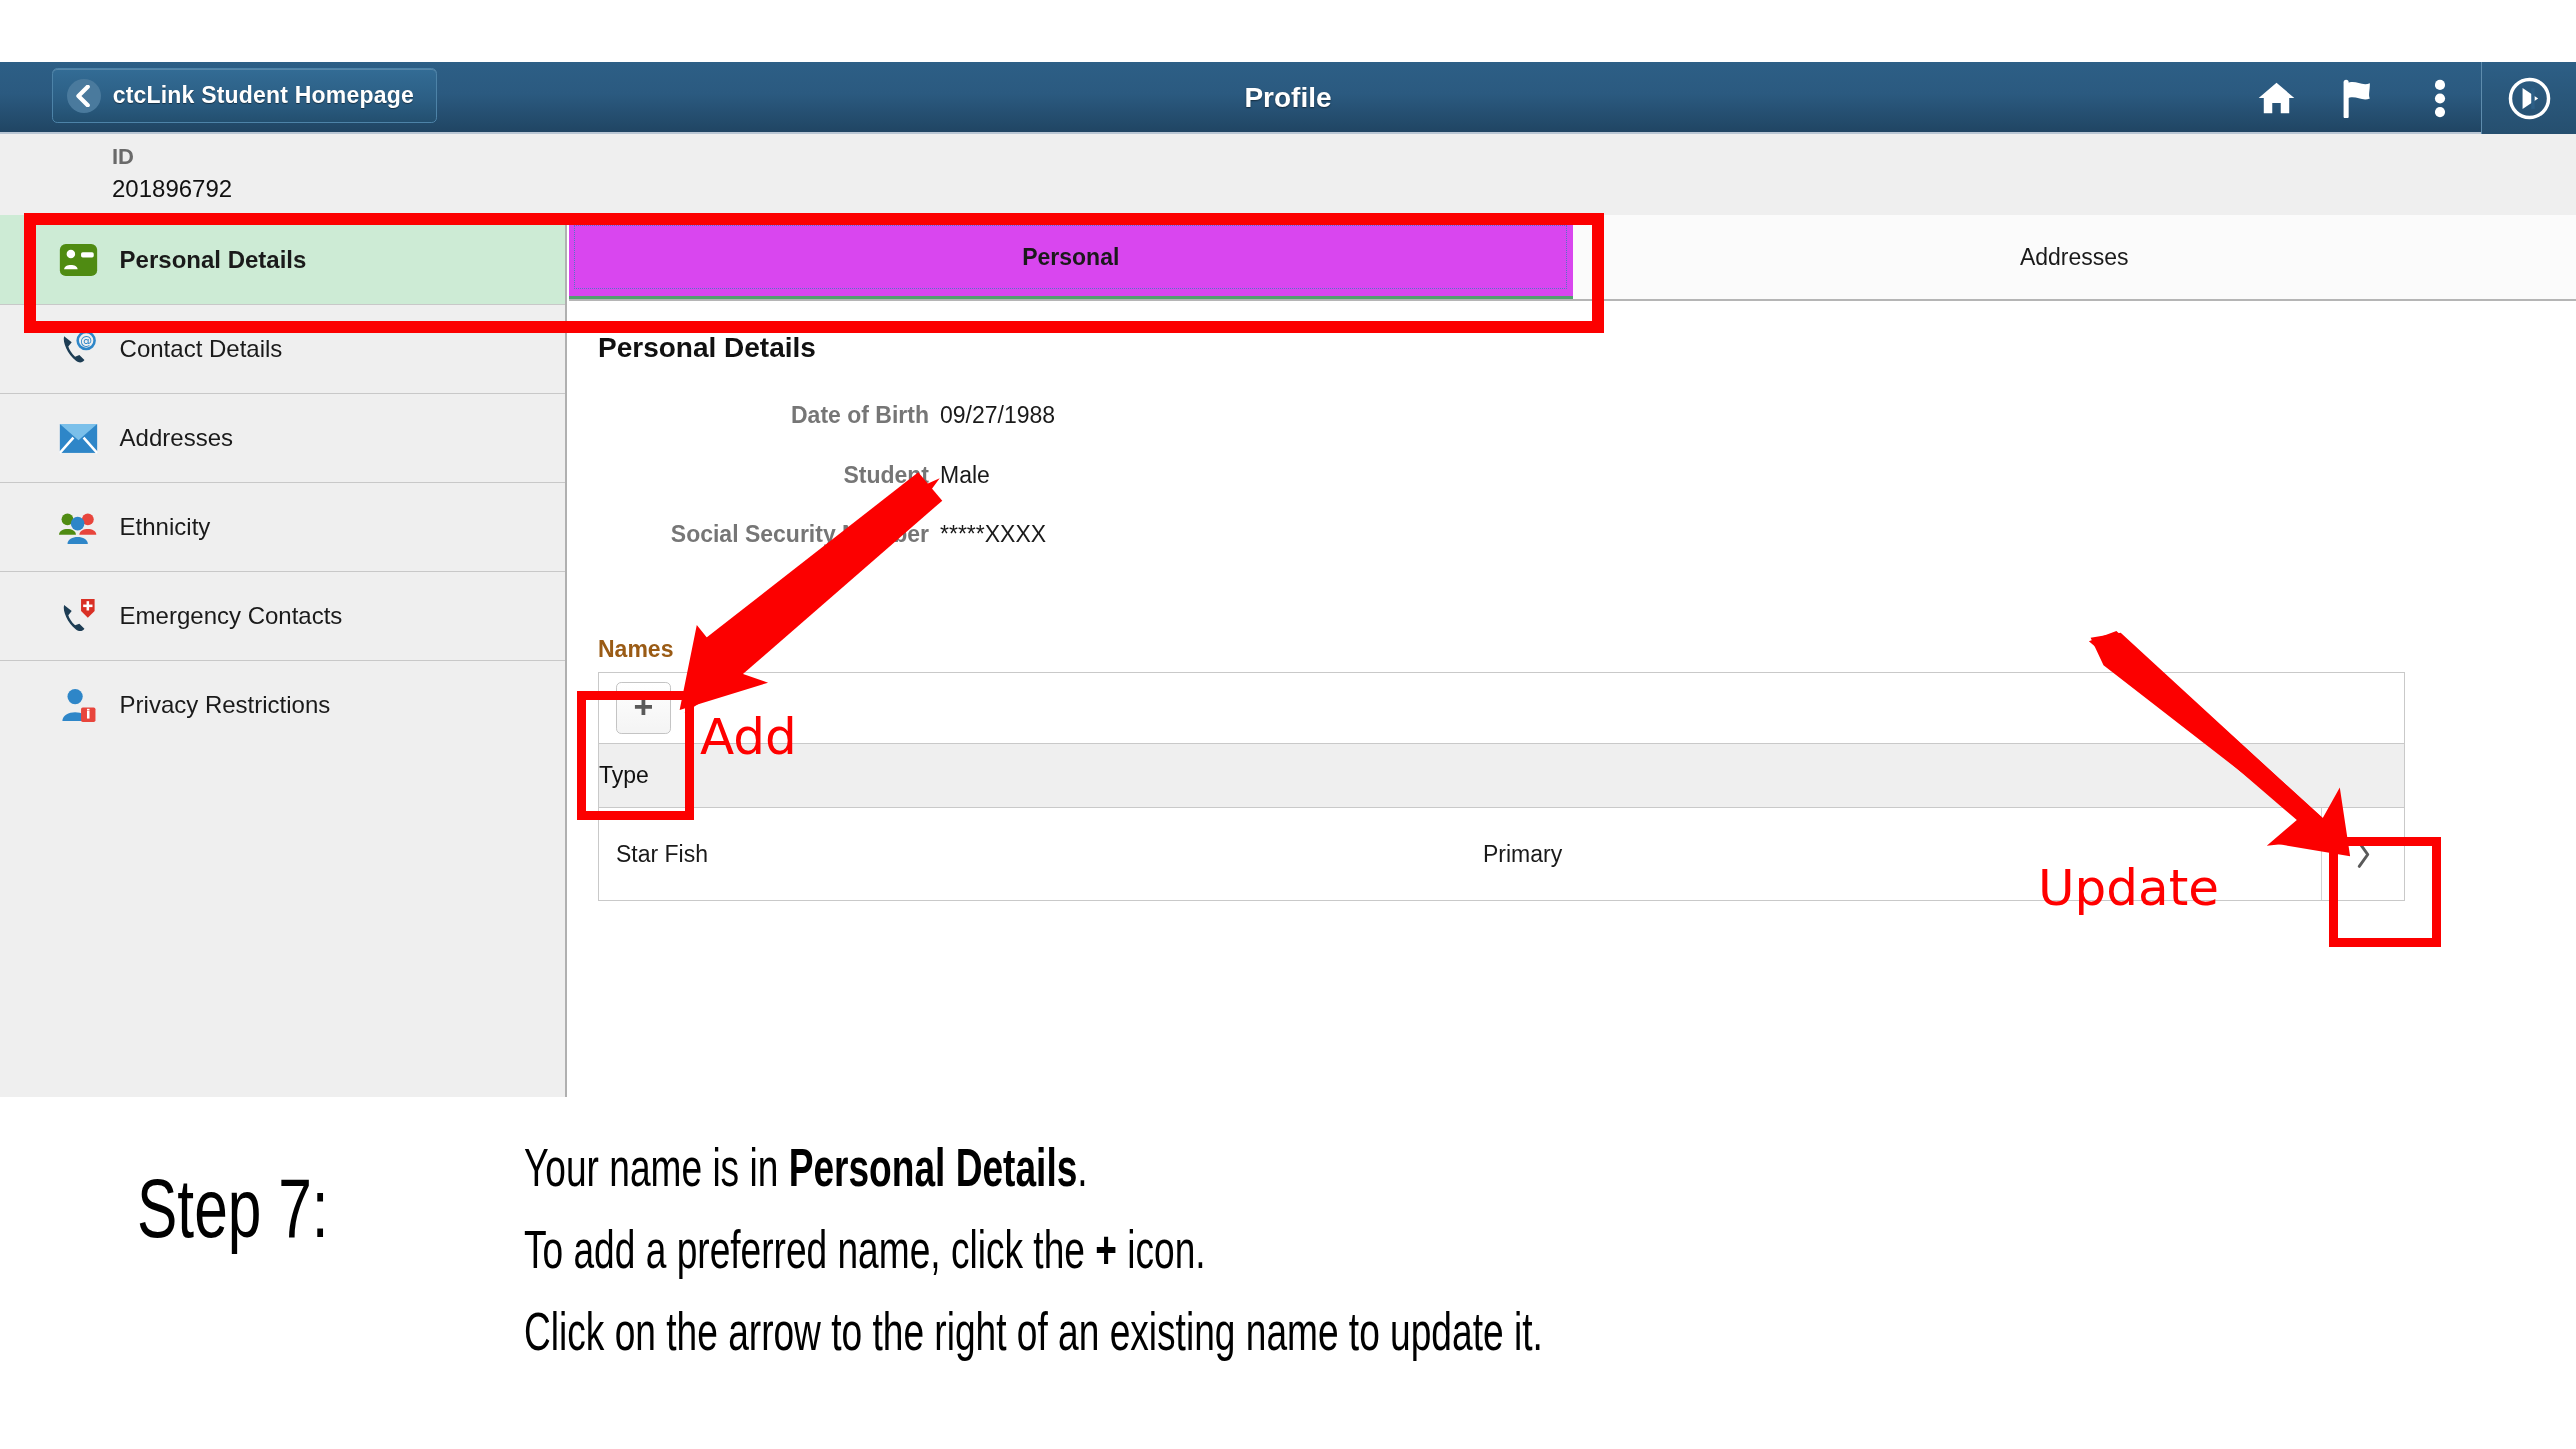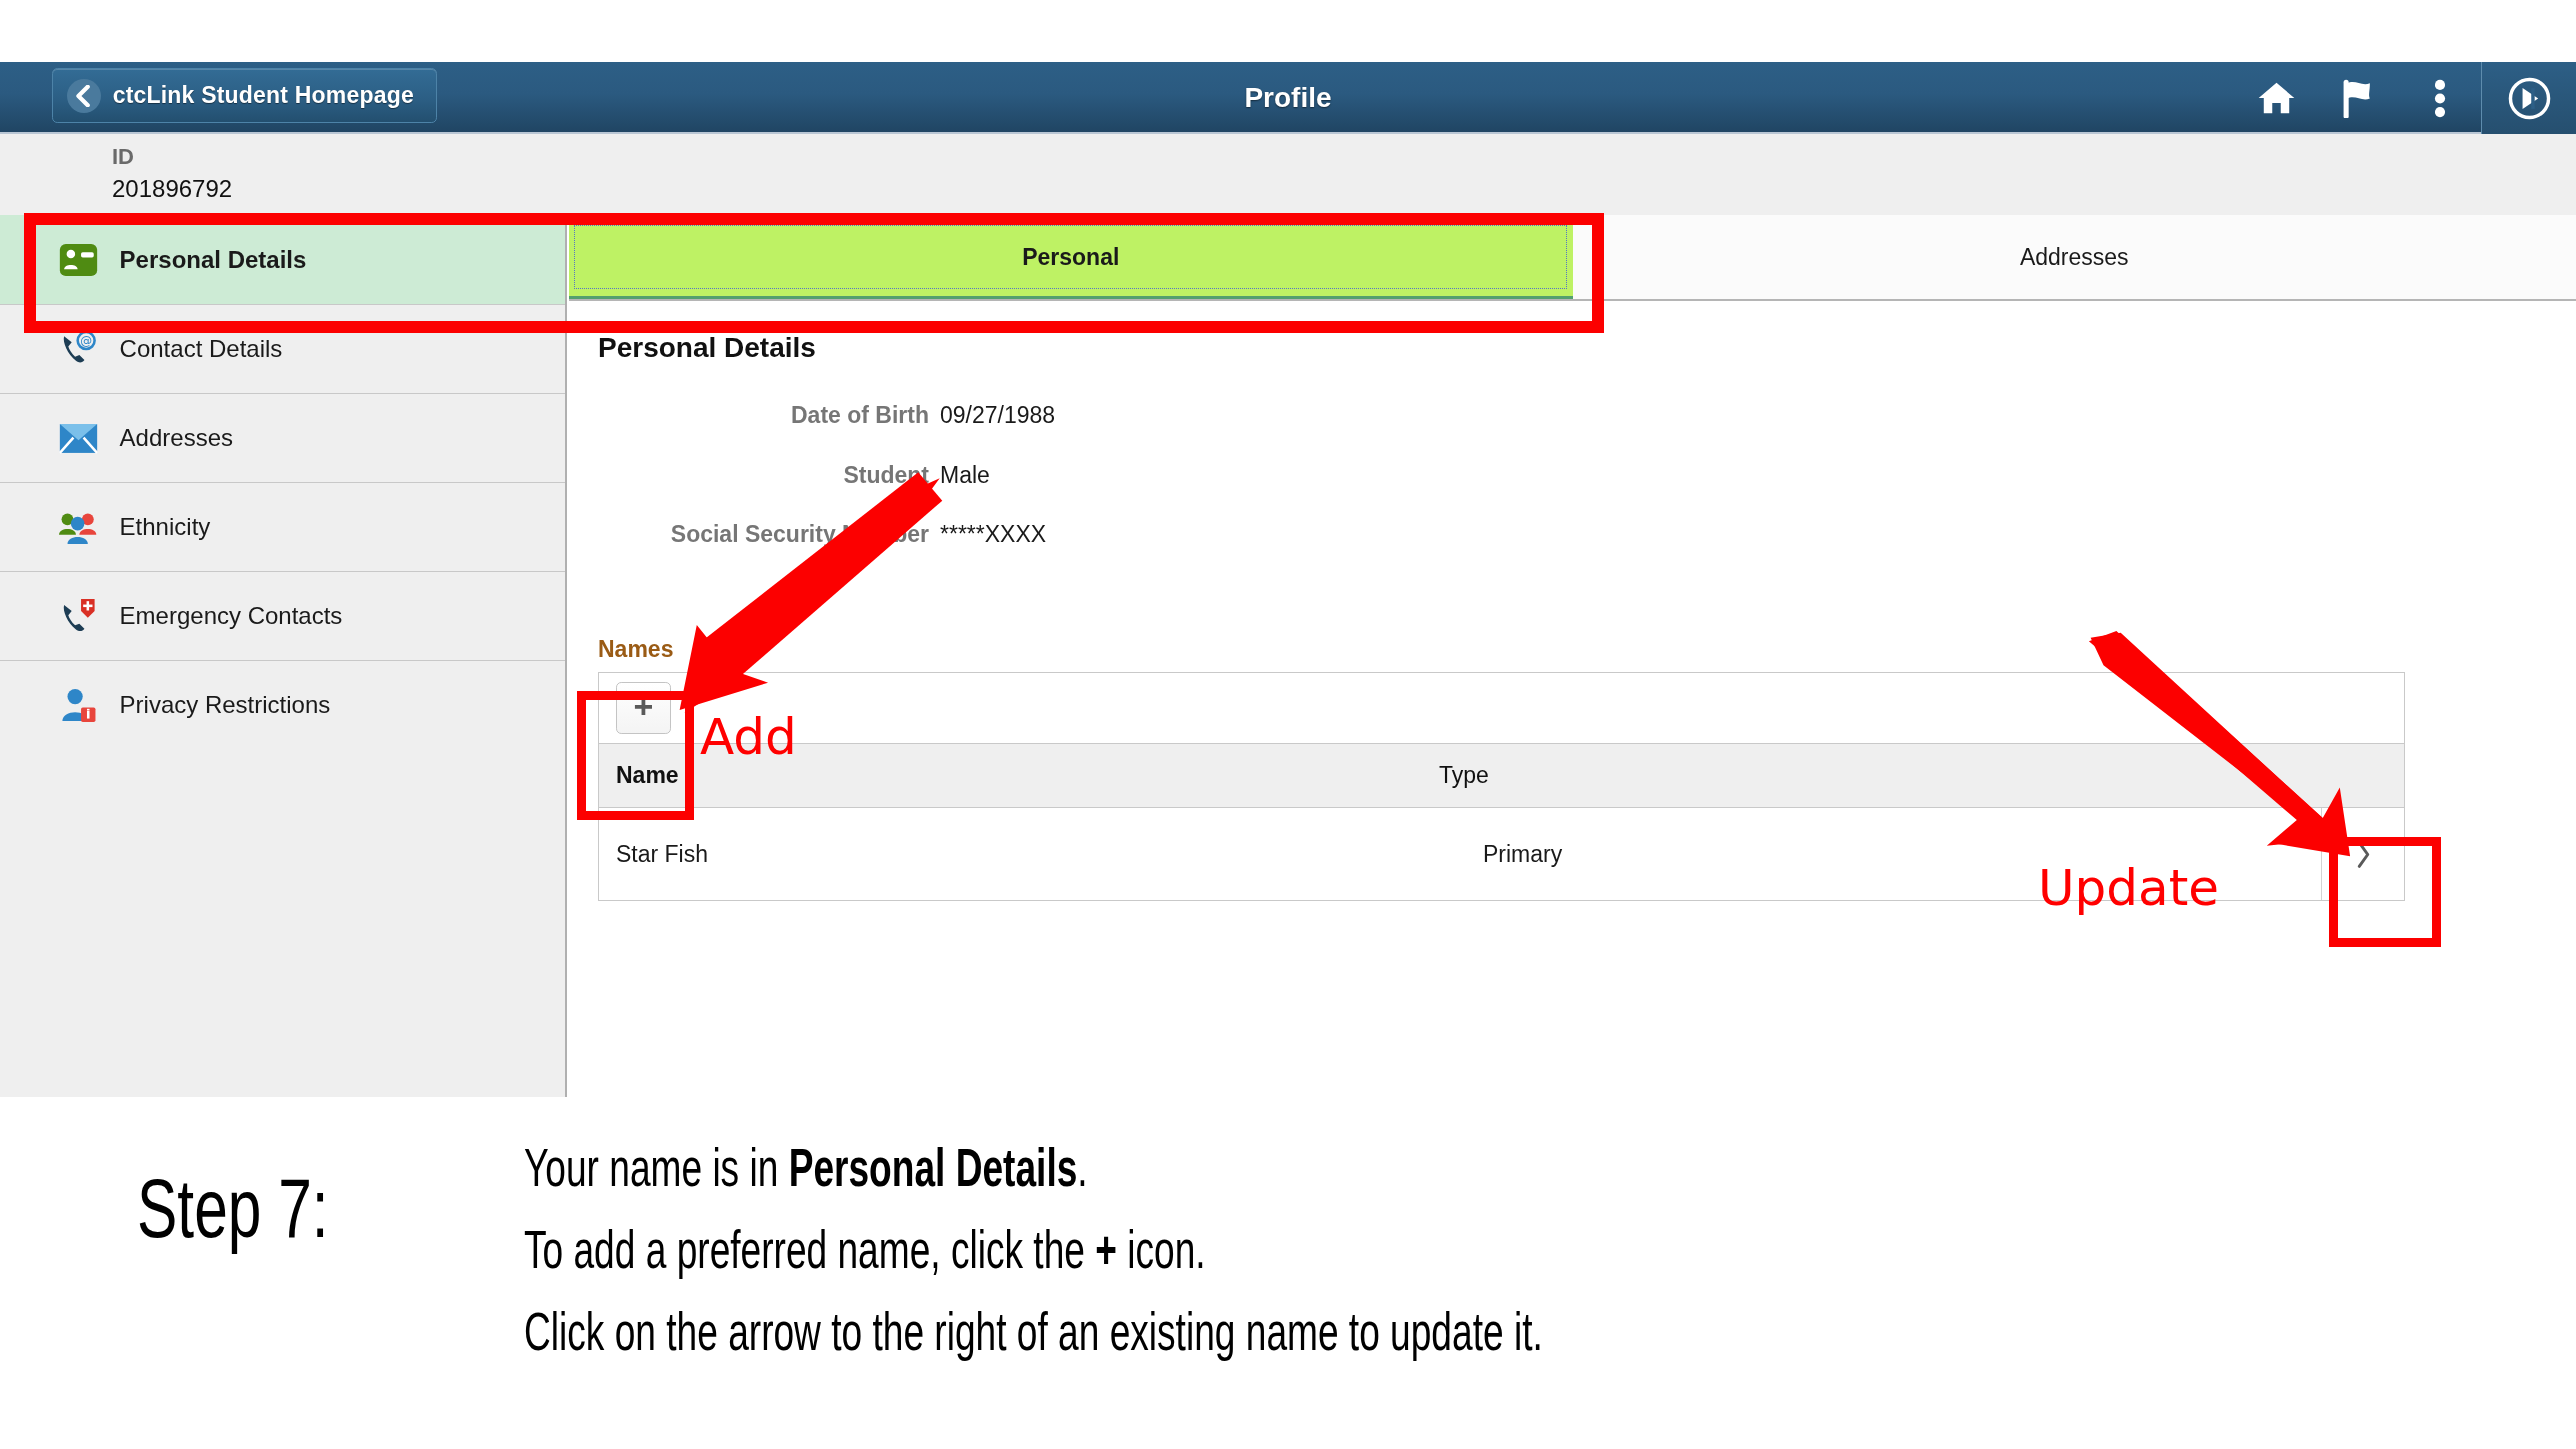--- a/index.html
+++ b/index.html
@@ -134,21 +134,21 @@
   .tab{
     flex:1 1 0;
     display:flex;align-items:center;justify-content:center;
     font-size:23px;color:#1a1a1a;
     background:#fbfbfb;
     box-sizing:border-box;
     cursor:pointer;
     position:relative;
   }
   .tab.active{
-    background:#bef264;
+    background:#d946ef;
     border-top:3.4px solid #53a06e;
     border-bottom:3.4px solid #53a06e;
     font-weight:bold;
   }
   .tab.active .inner{
     position:absolute; left:5.2px; right:5.2px; top:6.9px; bottom:6.9px;
     border:1.7px dotted #5575c4;
     display:flex;align-items:center;justify-content:center;
   }
 
@@ -434,21 +434,20 @@
 
       <div class="grid">
 
         <div class="gridtop">
           <div class="plusbtn">
             <span>+</span>
           </div>
         </div>
 
         <div class="gridhead">
-          <div class="c1">Name</div>
           <div class="c2">Type</div>
           <div style="width:82px;flex:0 0 auto;"></div>
         </div>
 
         <div class="gridrow">
           <div class="c1">Star Fish</div>
           <div class="c2">Primary</div>
           <div class="c3">
             <svg width="17" height="29" viewBox="0 0 20 34">
               <path d="M5 3 L15 17 L5 31" fill="none" stroke="#5a5a5a" stroke-width="3.5" stroke-linecap="round" stroke-linejoin="round"></path>

